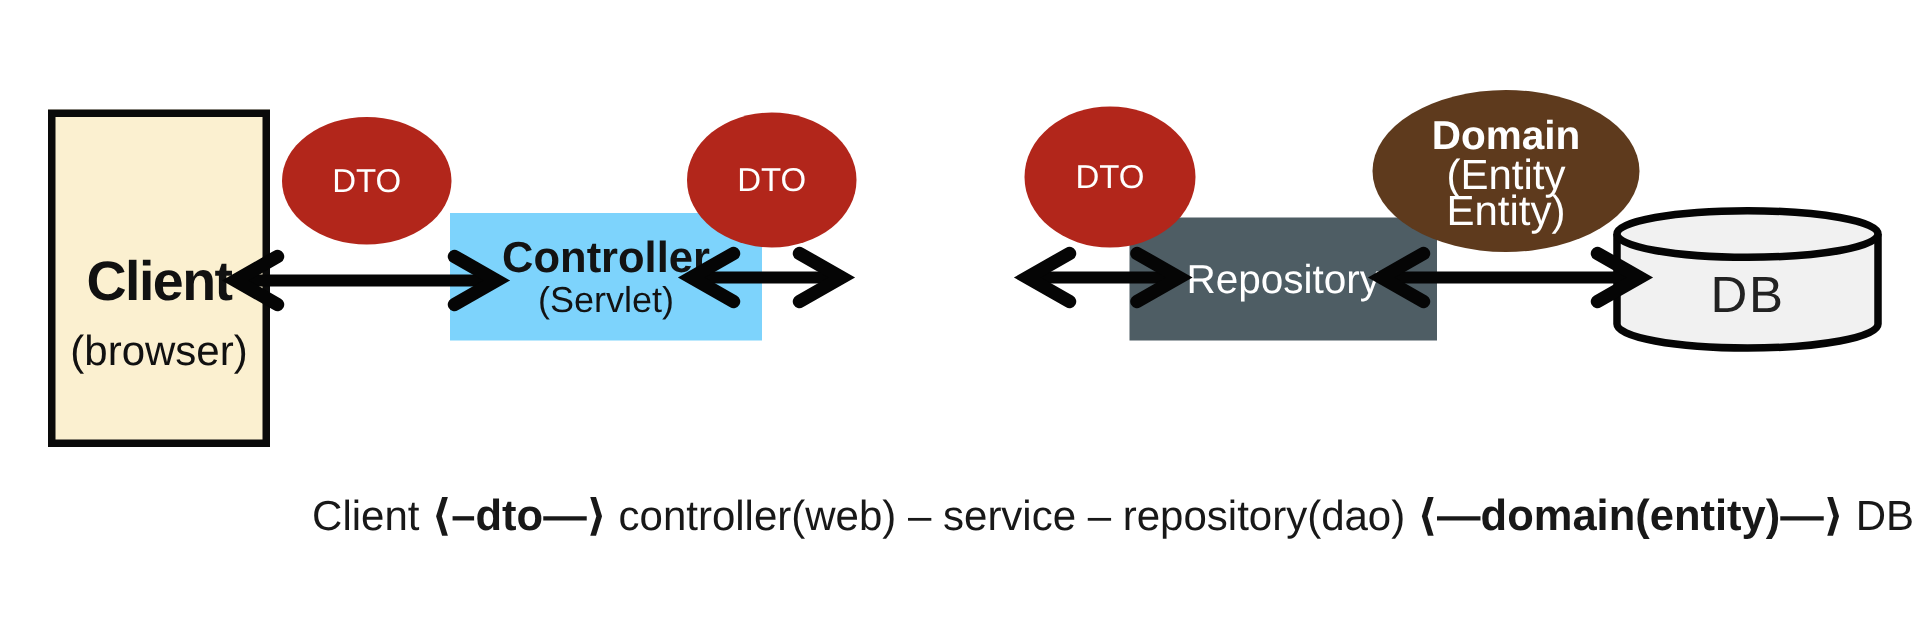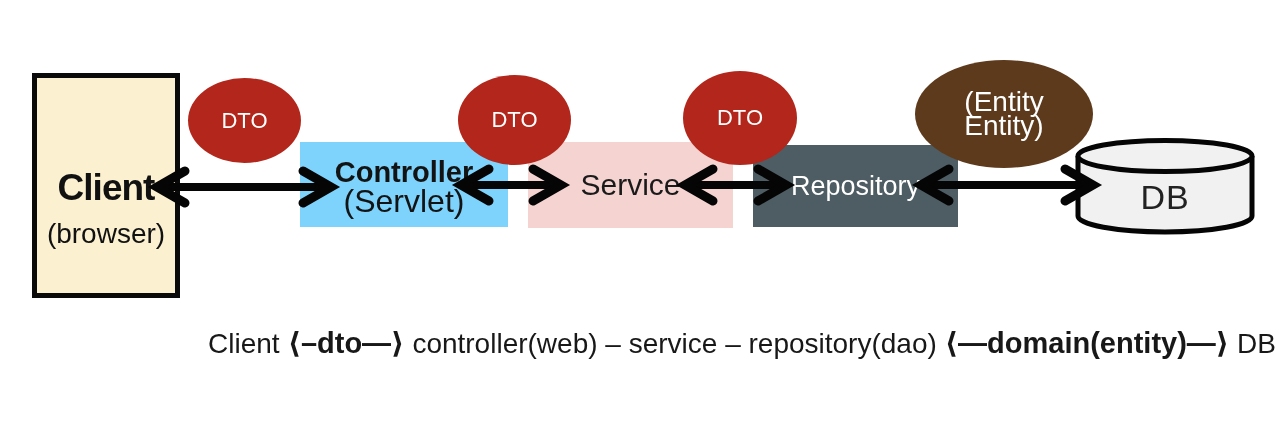--- a/index.html
+++ b/index.html
@@ -26,21 +26,21 @@
     left: 32px; top: 73px; width: 148px; height: 225px;
     background: #FBF0D0;
     border: 5px solid #0a0a0a;
     padding-top: 44px;
   }
   .client .title { font-size: 37px; font-weight: 700; letter-spacing: -1px; line-height: 41px; color: #111; }
   .client .sub   { font-size: 28px; line-height: 31px; margin-top: 10px; color: #111; }
 
   .controller { left: 300px; top: 142px; width: 208px; height: 85px; background: #7dd3fc; }
   .controller .title { font-size: 29px; font-weight: 700; line-height: 32px; color: #131313; }
-  .controller .sub   { font-size: 32px; line-height: 26px; color: #131313; }
+  .controller .sub   { font-size: 24px; line-height: 26px; color: #131313; }
 
   .service { left: 528px; top: 142px; width: 205px; height: 86px; background: #F5D3D1; }
   .service .title { font-size: 30px; font-weight: 400; color: #1a1a1a; }
 
   .repository { left: 753px; top: 145px; width: 205px; height: 82px; background: #4E5D64; }
   .repository .title { font-size: 27px; font-weight: 400; color: #ffffff; }
 
   .ellipse {
     position: absolute;
     border-radius: 50%;
@@ -85,23 +85,20 @@
   <div class="box client">
     <div class="title">Client</div>
     <div class="sub">(browser)</div>
   </div>
 
   <div class="box controller">
     <div class="title">Controller</div>
     <div class="sub">(Servlet)</div>
   </div>
 
-  <div class="box service">
-    <div class="title">Service</div>
-  </div>
 
   <div class="box repository">
     <div class="title">Repository</div>
   </div>
 
   <div class="db-wrap">
     <svg width="186" height="102" viewBox="0 0 186 102">
       <path d="M6,20 L6,80 A87,16 0 0 0 180,80 L180,20" fill="#F1F1F1" stroke="#050505" stroke-width="5"></path>
       <ellipse cx="93" cy="20" rx="87" ry="15.5" fill="#F1F1F1" stroke="#050505" stroke-width="5"></ellipse>
     </svg>
@@ -112,20 +109,21 @@
     <span>DTO</span>
   </div>
   <div class="ellipse dto dto2">
     <span>DTO</span>
   </div>
   <div class="ellipse dto dto3">
     <span>DTO</span>
   </div>
 
   <div class="ellipse domain">
+    <div class="title">Domain</div>
     <div class="sub">(Entity</div>
     <div class="sub">Entity)</div>
   </div>
 
   <svg class="arrows" width="1280" height="427" viewBox="0 0 1280 427" stroke="#050505" fill="none" stroke-linecap="round" stroke-linejoin="miter">
     <g>
       <line x1="165" y1="187" x2="323" y2="187" stroke-width="8"></line>
       <polyline points="185,171 157,187 185,203" stroke-width="9"></polyline>
       <polyline points="303,171 331,187 303,203" stroke-width="9"></polyline>
     </g>

